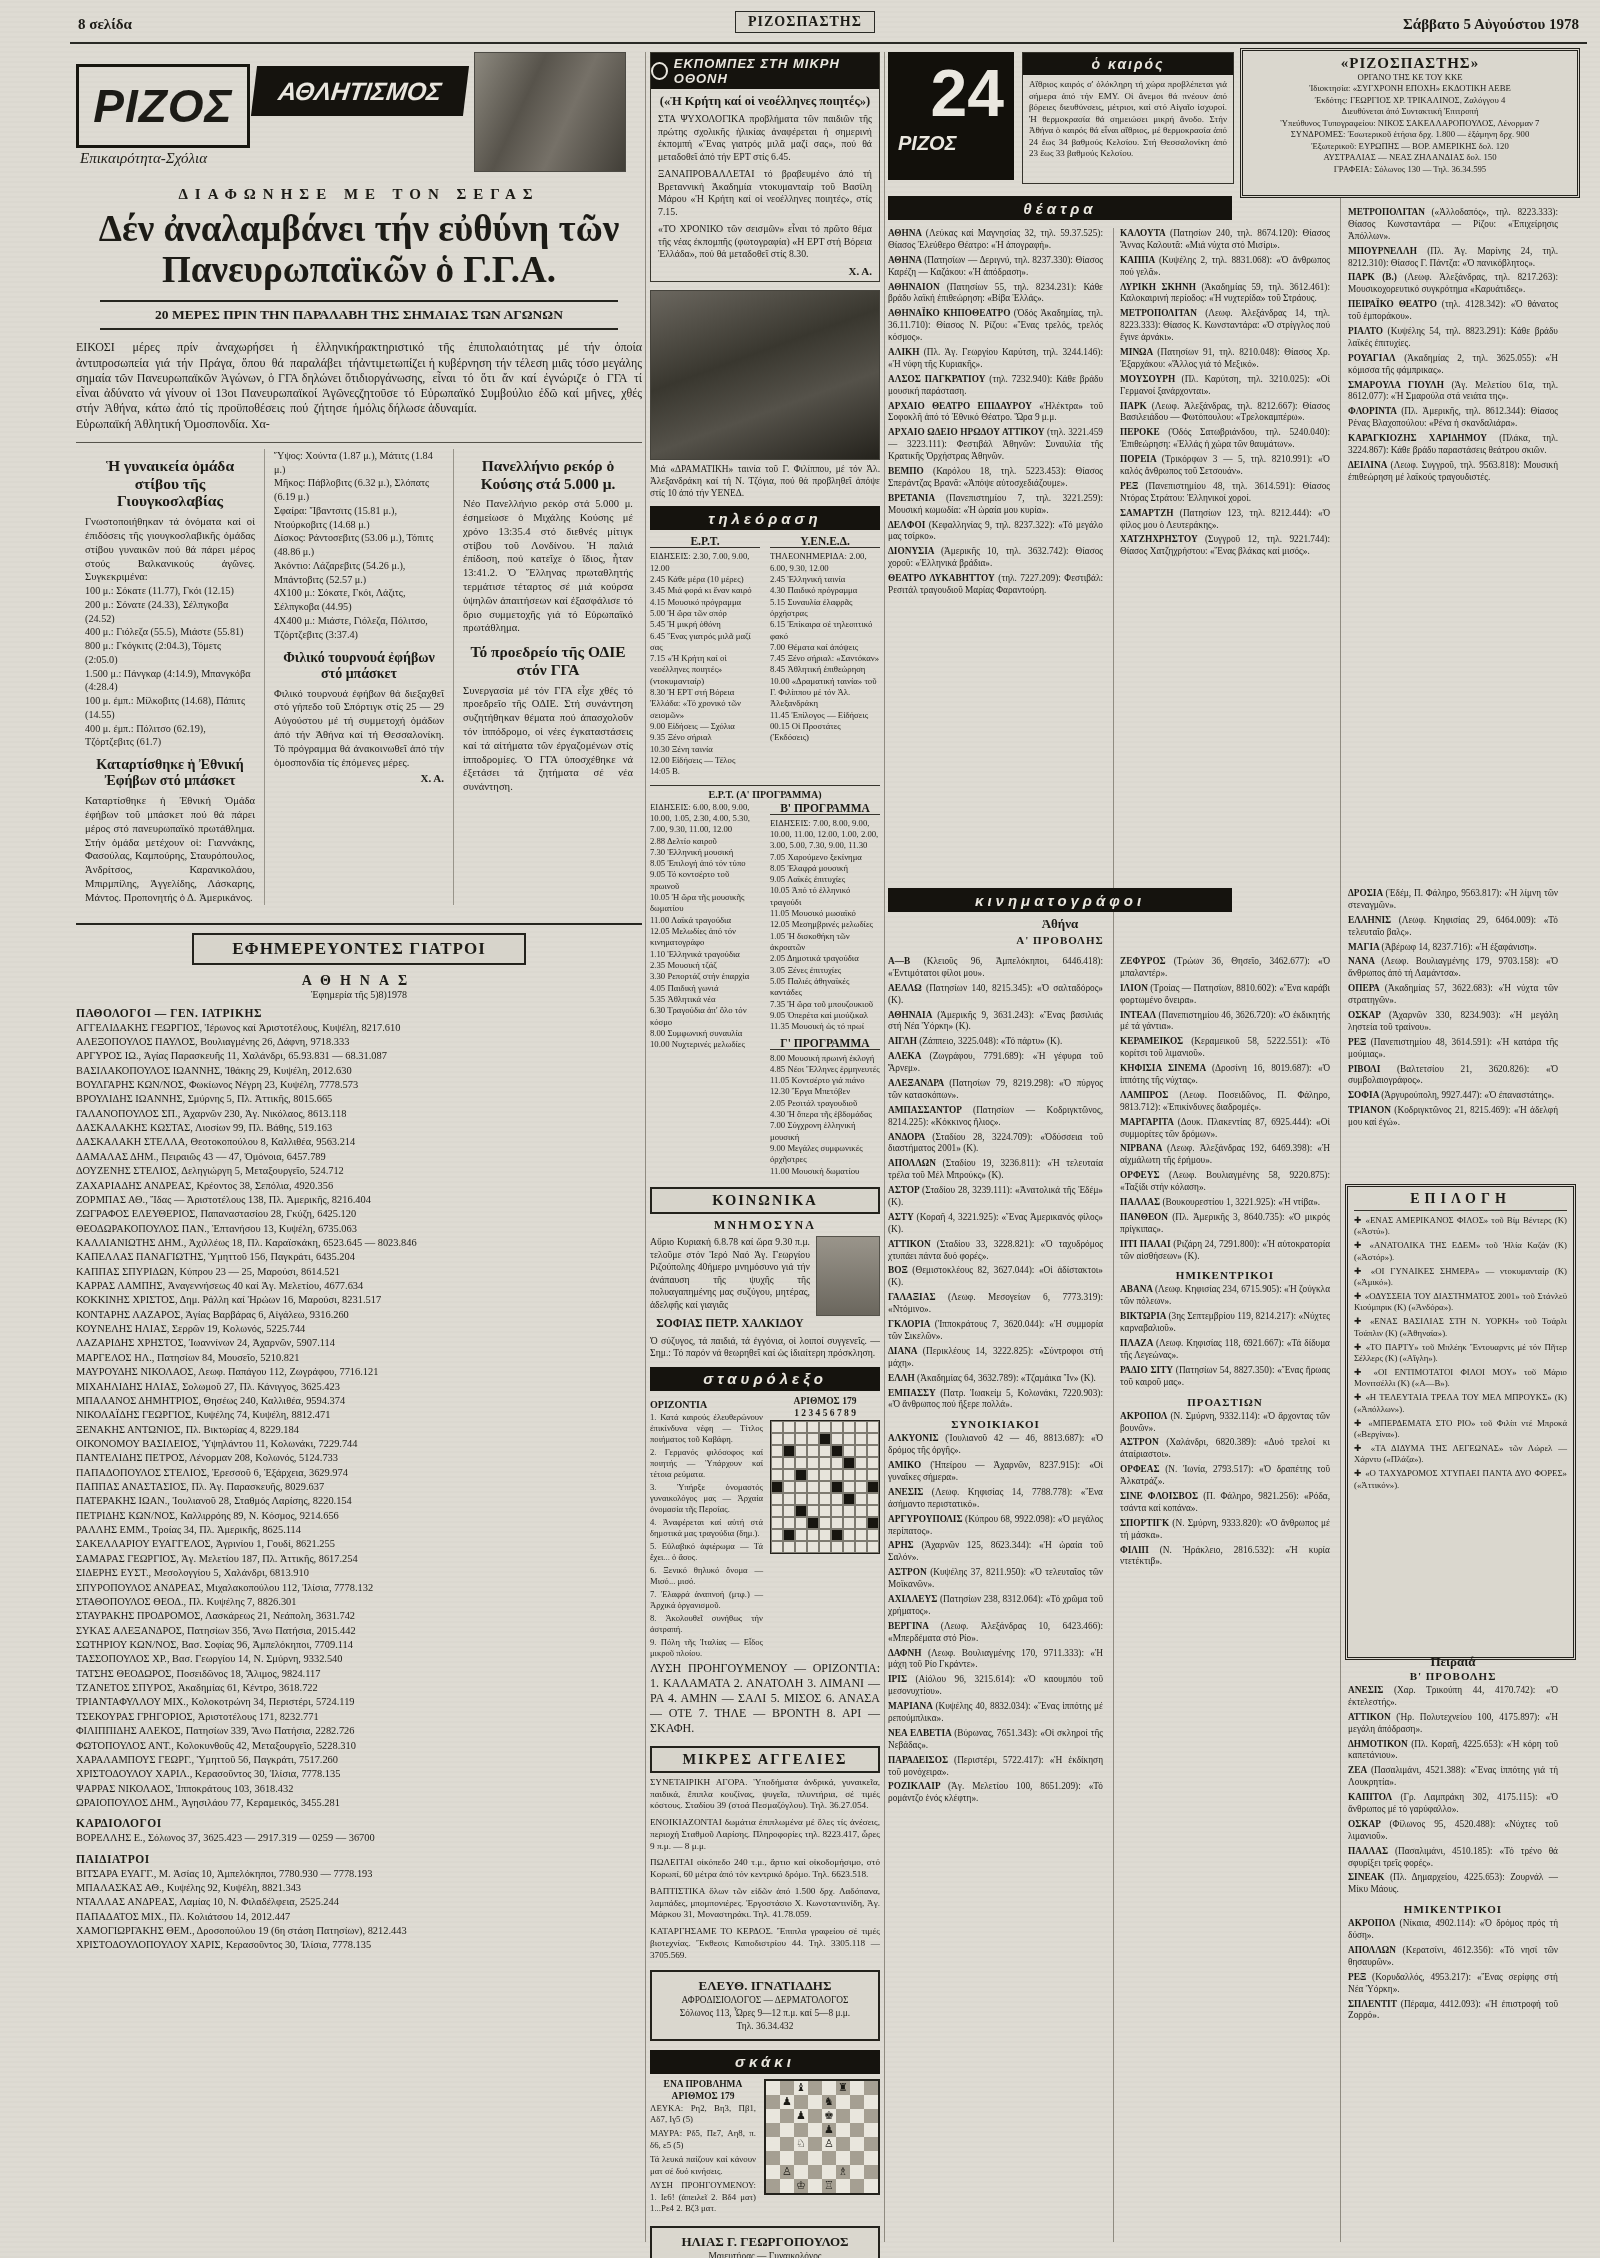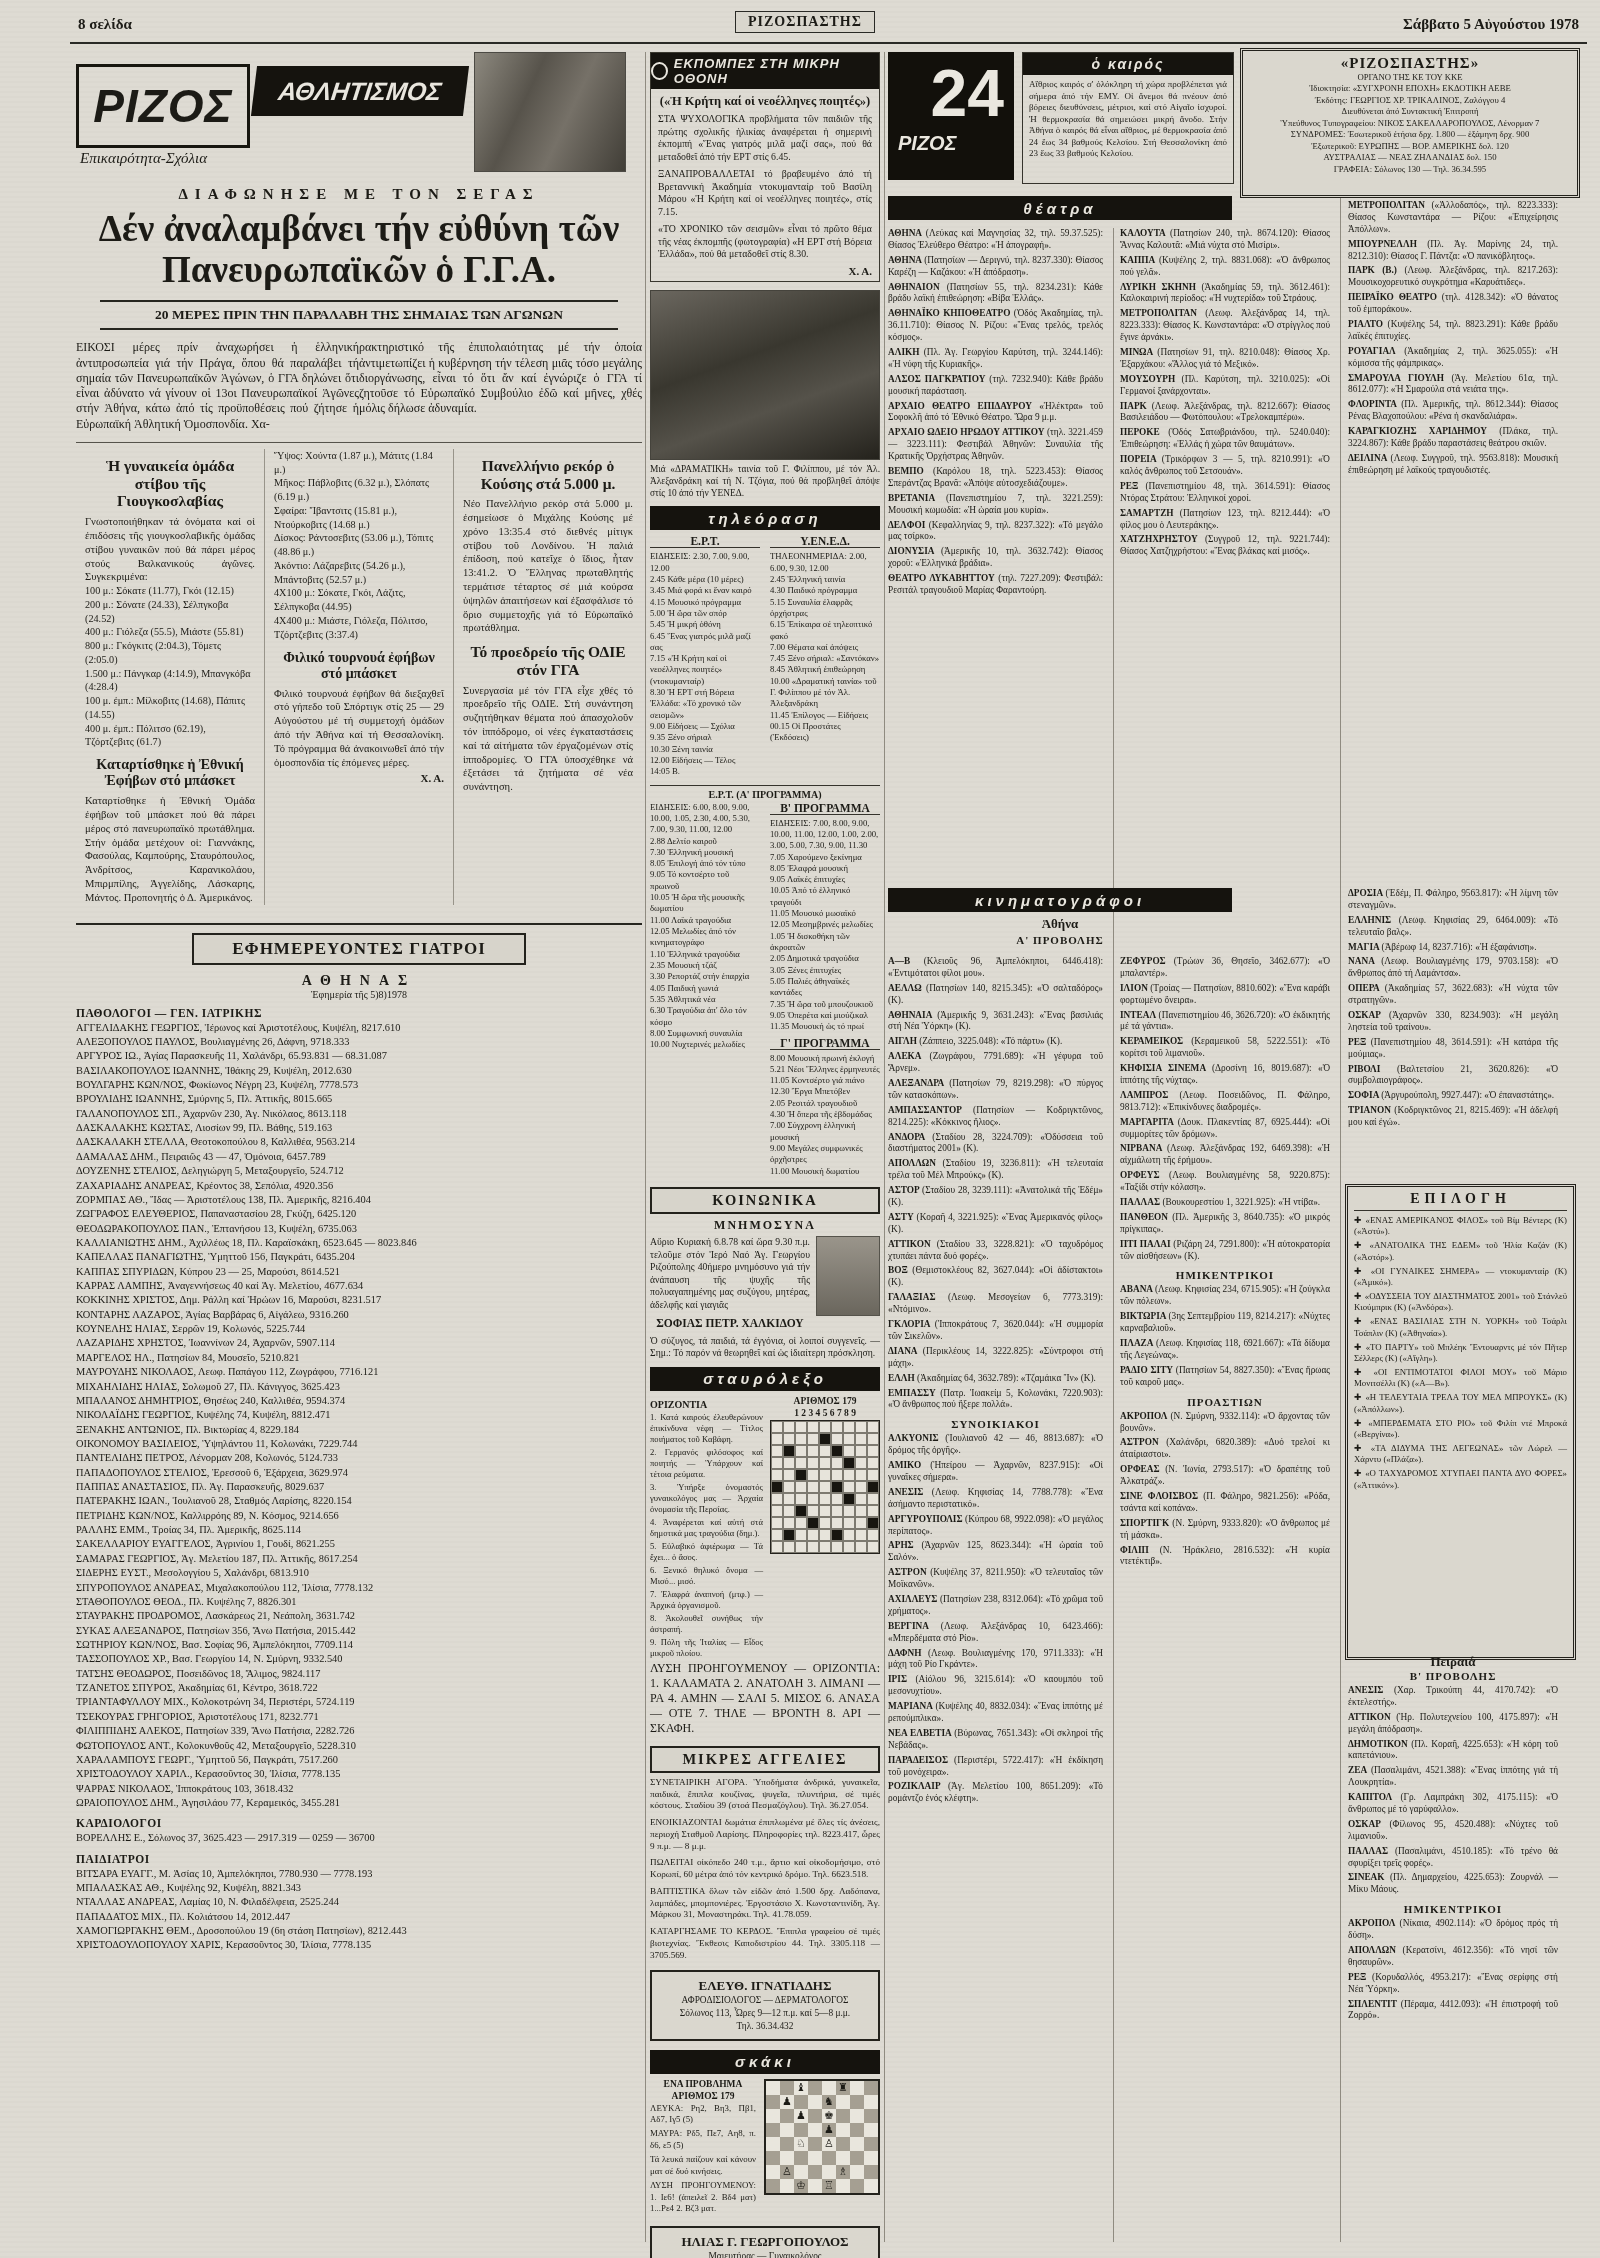--- a/index.html
+++ b/index.html
@@ -355,21 +355,21 @@
             <div class="sched-line">2.05 Δημοτικά τραγούδια</div>
             <div class="sched-line">3.05 Ξένες ἐπιτυχίες</div>
             <div class="sched-line">5.05 Παλιές ἀθηναϊκές καντάδες</div>
             <div class="sched-line">7.35 Ἡ ὥρα τοῦ μπουζουκιοῦ</div>
             <div class="sched-line">9.05 Ὀπερέτα καί μιούζικαλ</div>
             <div class="sched-line">11.35 Μουσική ὡς τό πρωί</div>
           </div>
         <div class="tv-head" style="margin-top:4px;">Γ' ΠΡΟΓΡΑΜΜΑ</div>
         <div>
             <div class="sched-line">8.00 Μουσική πρωινή ἐκλογή</div>
-            <div class="sched-line">5.21 Νέοι Ἕλληνες ἑρμηνευτές</div>
+            <div class="sched-line">4.85 Νέοι Ἕλληνες ἑρμηνευτές</div>
             <div class="sched-line">11.05 Κοντσέρτο γιά πιάνο</div>
             <div class="sched-line">12.30 Ἔργα Μπετόβεν</div>
             <div class="sched-line">2.05 Ρεσιτάλ τραγουδιοῦ</div>
             <div class="sched-line">4.30 Ἡ ὄπερα τῆς ἑβδομάδας</div>
             <div class="sched-line">7.00 Σύγχρονη ἑλληνική μουσική</div>
             <div class="sched-line">9.00 Μεγάλες συμφωνικές ὀρχῆστρες</div>
             <div class="sched-line">11.00 Μουσική δωματίου</div>
           </div>
       </div>
     </div>
@@ -660,21 +660,21 @@
       <div class="li"><b>ΜΕΤΡΟΠΟΛΙΤΑΝ </b>(Λεωφ. Ἀλεξάνδρας 14, τηλ. 8223.333): Θίασος Κ. Κωνσταντάρα: «Ὁ στρίγγλος πού ἔγινε ἀρνάκι».</div>
       <div class="li"><b>ΜΙΝΩΑ </b>(Πατησίων 91, τηλ. 8210.048): Θίασος Χρ. Ἐξαρχάκου: «Ἄλλος γιά τό Μεξικό».</div>
       <div class="li"><b>ΜΟΥΣΟΥΡΗ </b>(Πλ. Καρύτση, τηλ. 3210.025): «Οἱ Γερμανοί ξανάρχονται».</div>
       <div class="li"><b>ΠΑΡΚ </b>(Λεωφ. Ἀλεξάνδρας, τηλ. 8212.667): Θίασος Βασιλειάδου — Φωτόπουλου: «Τρελοκαμπέρω».</div>
       <div class="li"><b>ΠΕΡΟΚΕ </b>(Ὁδός Σατωβριάνδου, τηλ. 5240.040): Ἐπιθεώρηση: «Ἑλλάς ἡ χώρα τῶν θαυμάτων».</div>
       <div class="li"><b>ΠΟΡΕΙΑ </b>(Τρικόρφων 3 — 5, τηλ. 8210.991): «Ὁ καλός ἄνθρωπος τοῦ Σετσουάν».</div>
       <div class="li"><b>ΡΕΞ </b>(Πανεπιστημίου 48, τηλ. 3614.591): Θίασος Ντόρας Στράτου: Ἑλληνικοί χοροί.</div>
       <div class="li"><b>ΣΑΜΑΡΤΖΗ </b>(Πατησίων 123, τηλ. 8212.444): «Ὁ φίλος μου ὁ Λευτεράκης».</div>
       <div class="li"><b>ΧΑΤΖΗΧΡΗΣΤΟΥ </b>(Συγγροῦ 12, τηλ. 9221.744): Θίασος Χατζηχρήστου: «Ἕνας βλάκας καί μισός».</div>
     </div>
-  <div class="col-abs listing" style="left:1348px;top:200px;width:210px;height:680px;">
+  <div class="col-abs listing" style="left:1348px;top:207px;width:210px;height:680px;">
       <div class="li"><b>ΜΕΤΡΟΠΟΛΙΤΑΝ </b>(«Ἀλλοδαπός», τηλ. 8223.333): Θίασος Κωνσταντάρα — Ρίζου: «Ἐπιχείρησις Ἀπόλλων».</div>
       <div class="li"><b>ΜΠΟΥΡΝΕΛΛΗ </b>(Πλ. Ἁγ. Μαρίνης 24, τηλ. 8212.310): Θίασος Γ. Πάντζα: «Ὁ πανικόβλητος».</div>
       <div class="li"><b>ΠΑΡΚ (Β.) </b>(Λεωφ. Ἀλεξάνδρας, τηλ. 8217.263): Μουσικοχορευτικό συγκρότημα «Καρυάτιδες».</div>
       <div class="li"><b>ΠΕΙΡΑΪΚΟ ΘΕΑΤΡΟ </b>(τηλ. 4128.342): «Ὁ θάνατος τοῦ ἐμποράκου».</div>
       <div class="li"><b>ΡΙΑΛΤΟ </b>(Κυψέλης 54, τηλ. 8823.291): Κάθε βράδυ λαϊκές ἐπιτυχίες.</div>
       <div class="li"><b>ΡΟΥΑΓΙΑΛ </b>(Ἀκαδημίας 2, τηλ. 3625.055): «Ἡ κόμισσα τῆς φάμπρικας».</div>
       <div class="li"><b>ΣΜΑΡΟΥΛΑ ΓΙΟΥΛΗ </b>(Ἁγ. Μελετίου 61α, τηλ. 8612.077): «Ἡ Σμαρούλα στά νειάτα της».</div>
       <div class="li"><b>ΦΛΟΡΙΝΤΑ </b>(Πλ. Ἀμερικῆς, τηλ. 8612.344): Θίασος Ρένας Βλαχοπούλου: «Ρένα ἡ σκανδαλιάρα».</div>
       <div class="li"><b>ΚΑΡΑΓΚΙΟΖΗΣ ΧΑΡΙΔΗΜΟΥ </b>(Πλάκα, τηλ. 3224.867): Κάθε βράδυ παραστάσεις θεάτρου σκιῶν.</div>
       <div class="li"><b>ΔΕΙΛΙΝΑ </b>(Λεωφ. Συγγροῦ, τηλ. 9563.818): Μουσική ἐπιθεώρηση μέ λαϊκούς τραγουδιστές.</div>

